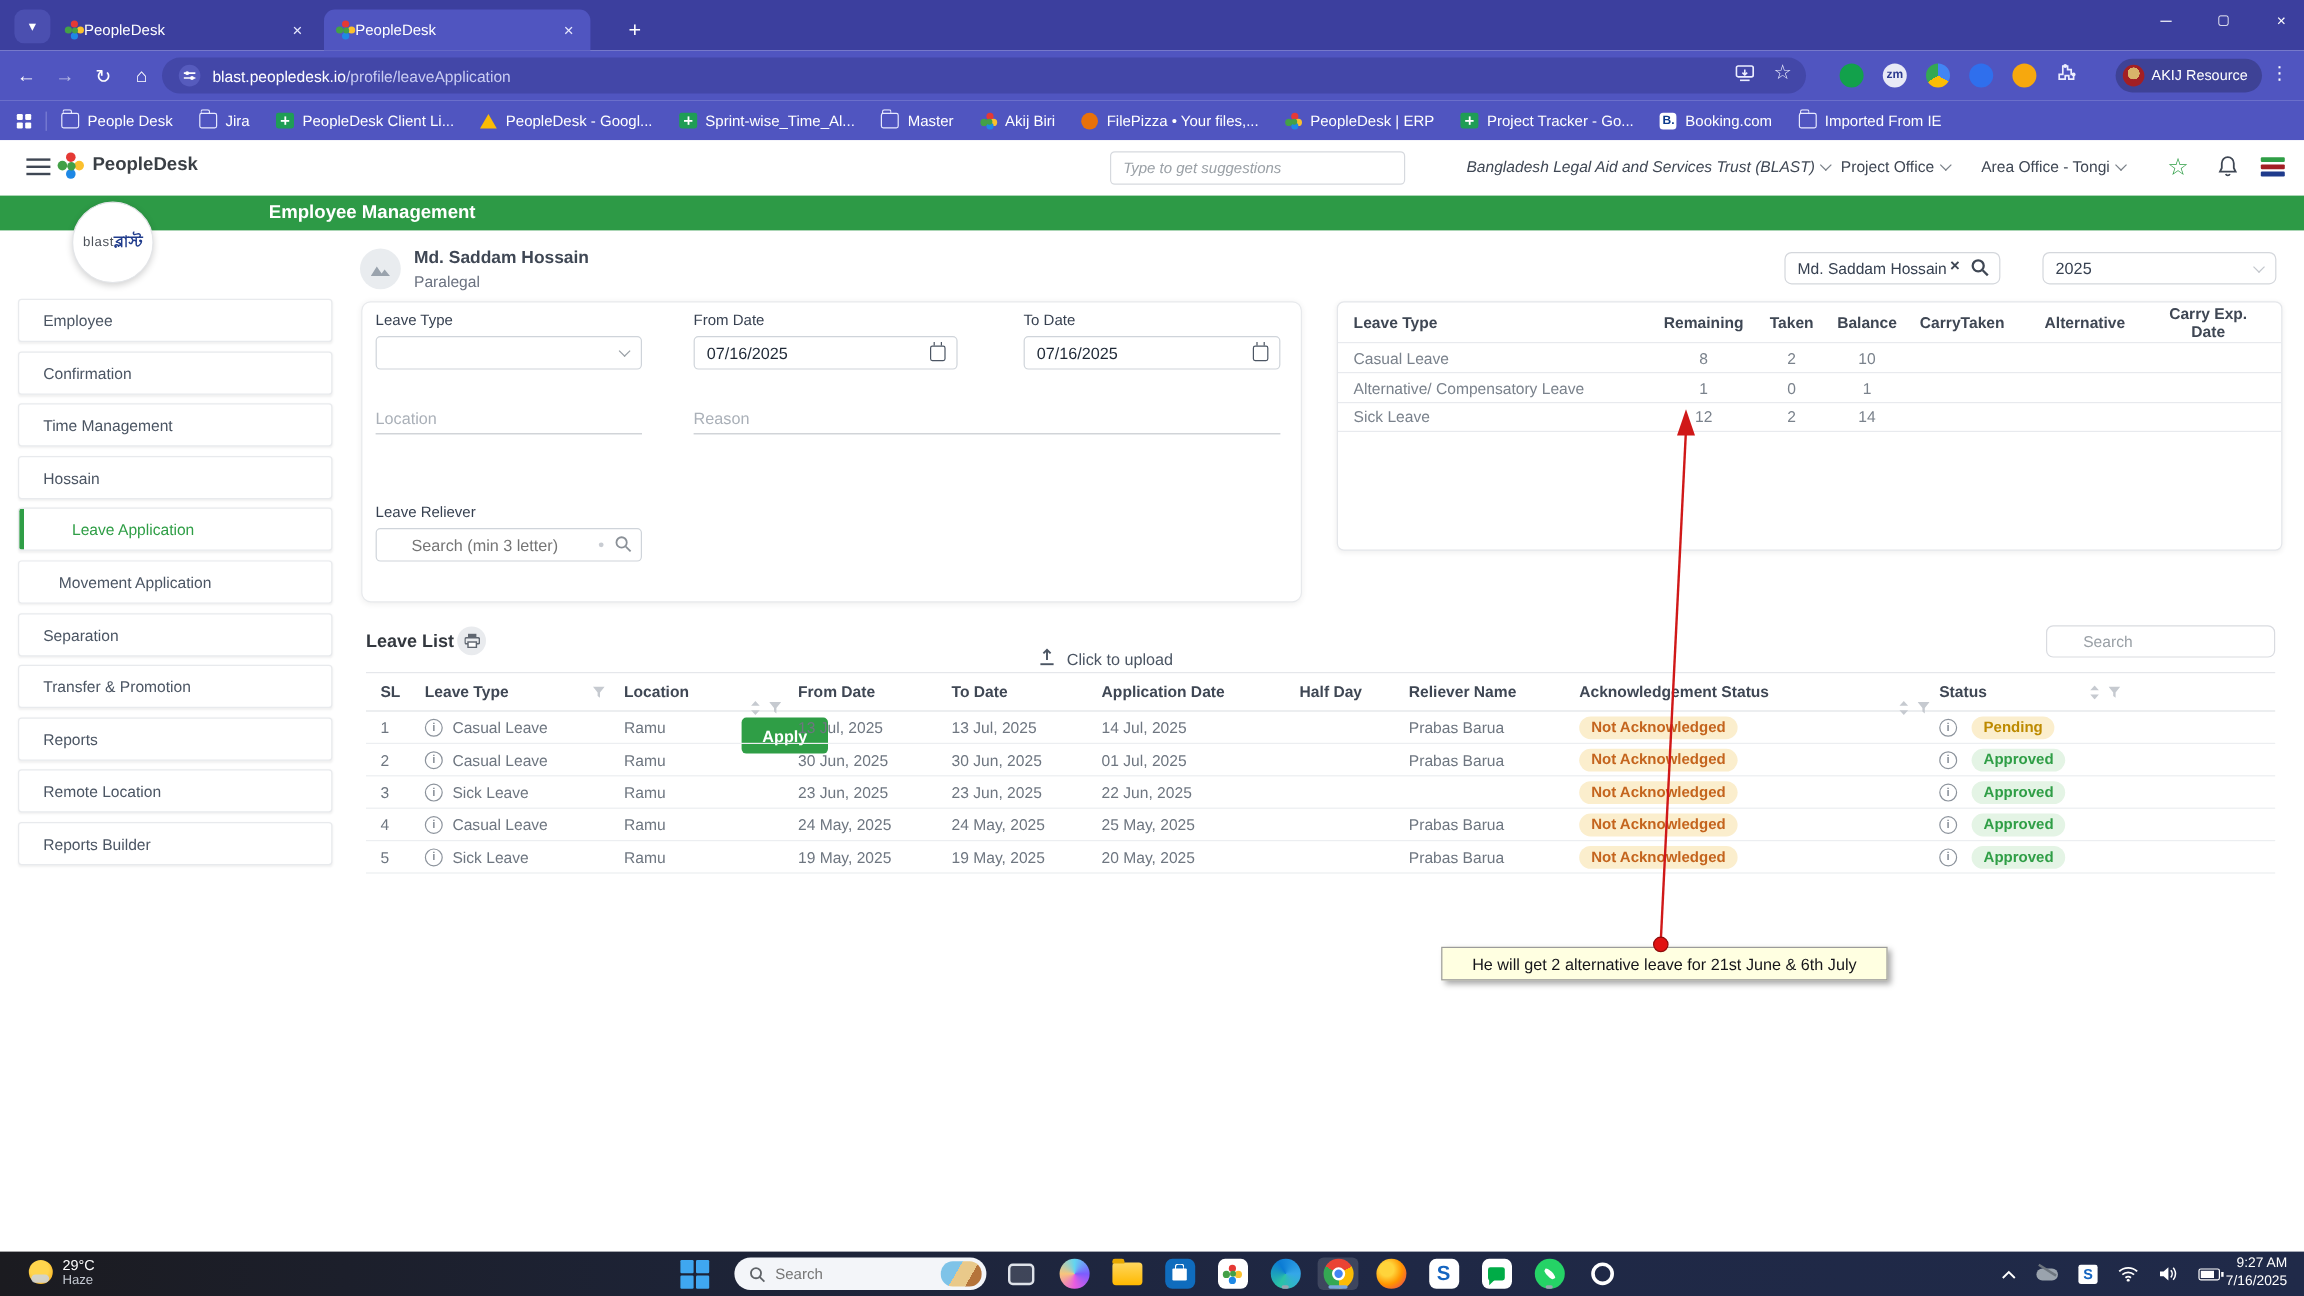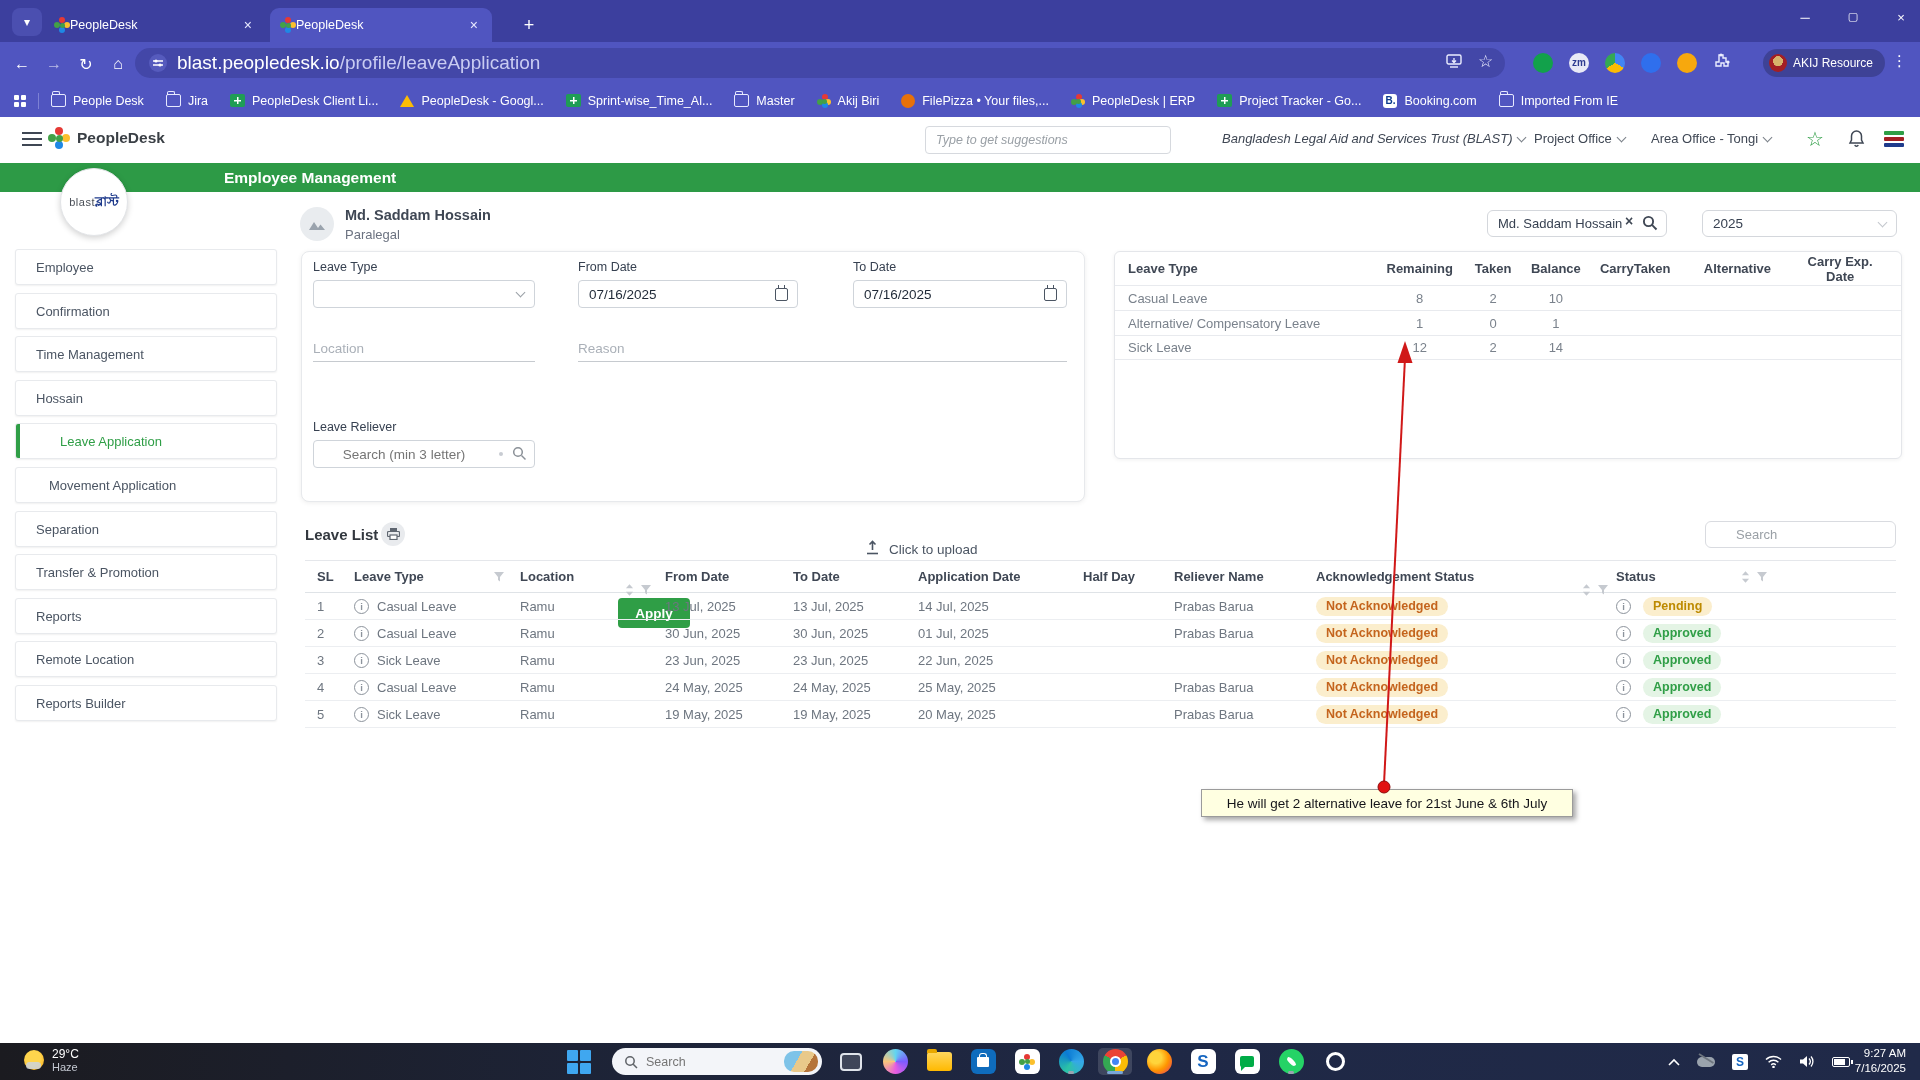--- a/index.html
+++ b/index.html
@@ -19,21 +19,21 @@
   .favicon{width:16px;height:16px;display:inline-block;position:relative;}
   .pd-mark i{position:absolute;border-radius:50%;width:6px;height:6px;}
   .pd-mark i:nth-child(1){background:#e53935;left:5px;top:0;}
   .pd-mark i:nth-child(2){background:#fbc02d;right:0;top:5px;}
   .pd-mark i:nth-child(3){background:#1e88e5;left:5px;bottom:0;}
   .pd-mark i:nth-child(4){background:#43a047;left:0;top:5px;}
   .pd-mark i:nth-child(5){background:#43a047;left:5.5px;top:5.5px;width:5px;height:5px;}
 
   .toolbar{position:absolute;top:42px;left:0;width:1920px;height:42px;background:#5055c0;color:#fff;}
   .navbtn{position:absolute;top:8px;width:28px;height:28px;display:flex;align-items:center;justify-content:center;font-size:16px;color:#fff;}
-  .urlpill{position:absolute;left:135px;top:6px;width:1370px;height:30px;background:#4347a8;border-radius:15px;display:flex;align-items:center;padding:0 14px;font-size:19px;}
+  .urlpill{position:absolute;left:135px;top:6px;width:1370px;height:30px;background:#4347a8;border-radius:15px;display:flex;align-items:center;padding:0 14px;font-size:13px;}
   .urlpill .tune{width:18px;height:18px;border-radius:50%;background:#565bbd;margin-right:10px;display:flex;align-items:center;justify-content:center;}
   .url-main{color:#fff;}
   .url-path{color:#c9ccf2;}
   .inpill-ic{position:absolute;top:6px;color:#eceeff;font-size:14px;}
   .extdot{position:absolute;top:11px;width:20px;height:20px;border-radius:50%;}
   .profilechip{position:absolute;left:1763px;top:7px;height:28px;border-radius:14px;background:#3e4296;display:flex;align-items:center;padding:0 12px 0 6px;font-size:12px;color:#fff;gap:6px;}
   .crest{width:18px;height:18px;border-radius:50%;background:radial-gradient(circle at 50% 40%,#d8b36a 0 35%,#a31f24 36% 100%);}
   .kebab{position:absolute;left:1892px;top:10px;color:#fff;font-size:15px;}
 
   .bookmarks{position:absolute;top:84px;left:0;width:1920px;height:33px;background:#5055c0;display:flex;align-items:center;padding-left:14px;color:#fff;font-size:12.5px;}

